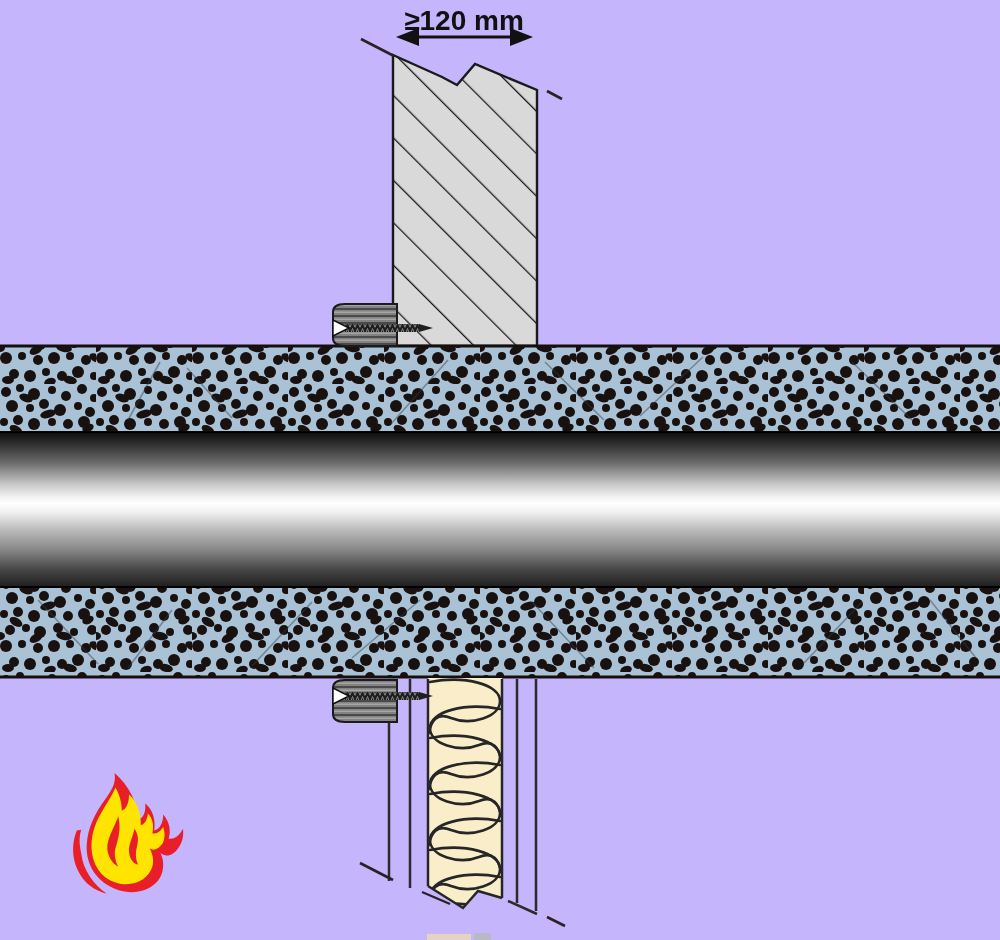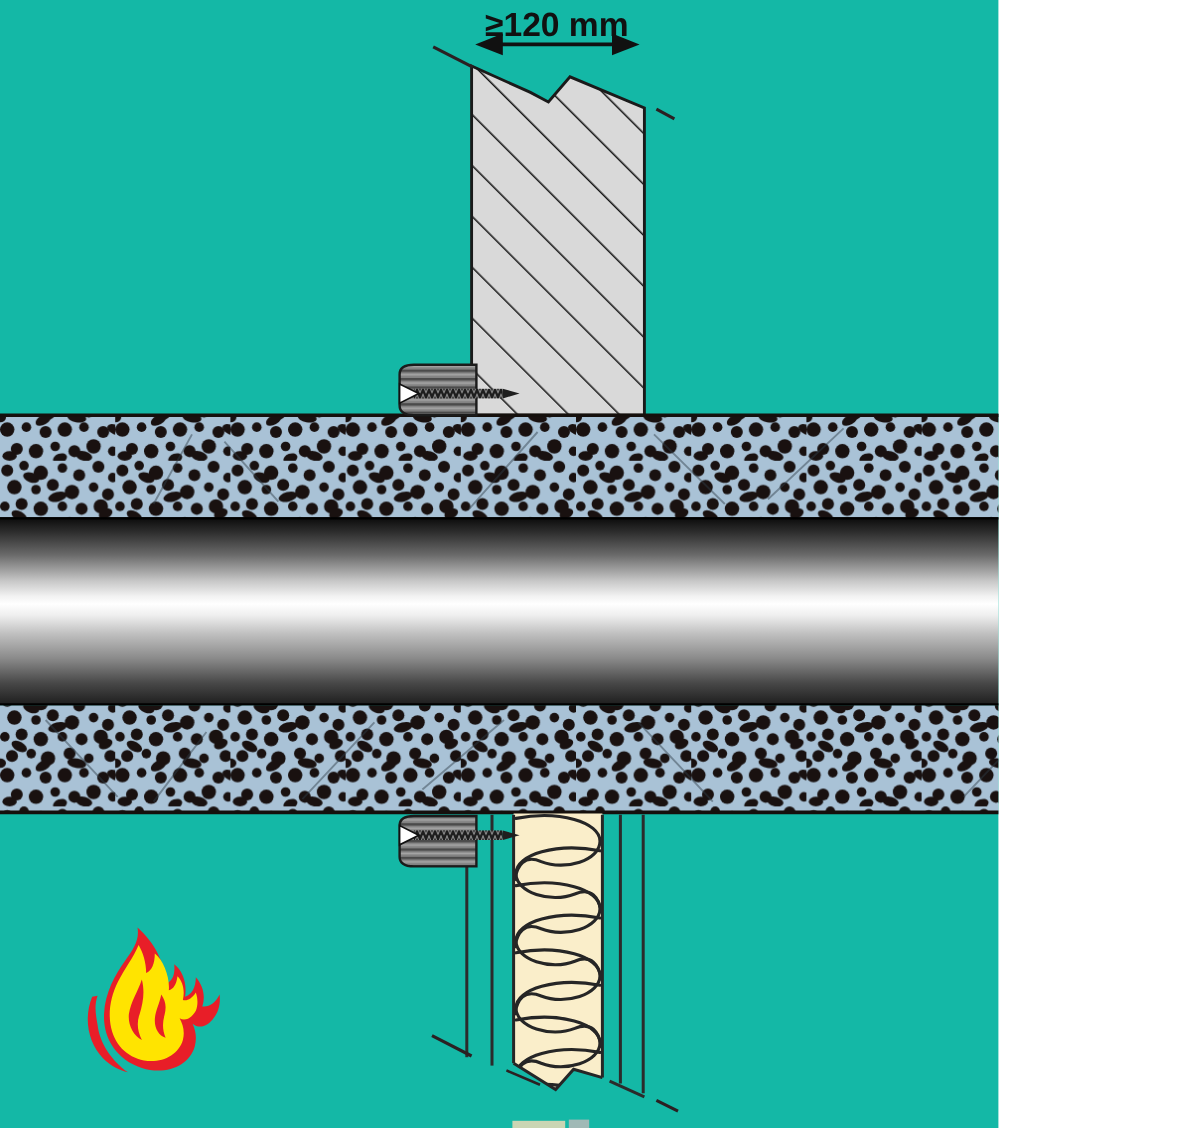--- a/index.html
+++ b/index.html
@@ -1,20 +1,20 @@
 <!DOCTYPE html>
 <html><head>
 <meta charset="utf-8">
 <style>
   html, body { margin: 0; padding: 0; background: #ffffff; }
   .stage {
     position: relative;
-    width: 832px;
+    width: 1000px;
     height: 940px;
-    background: #14b8a6;
+    background: #c4b5fd;
     overflow: hidden;
     font-family: "Liberation Sans", sans-serif;
   }
   svg { display: block; }
   text.dim-label {
     font-family: "Liberation Sans", sans-serif;
     font-weight: bold;
     font-size: 28px;
     fill: #111111;
   }

